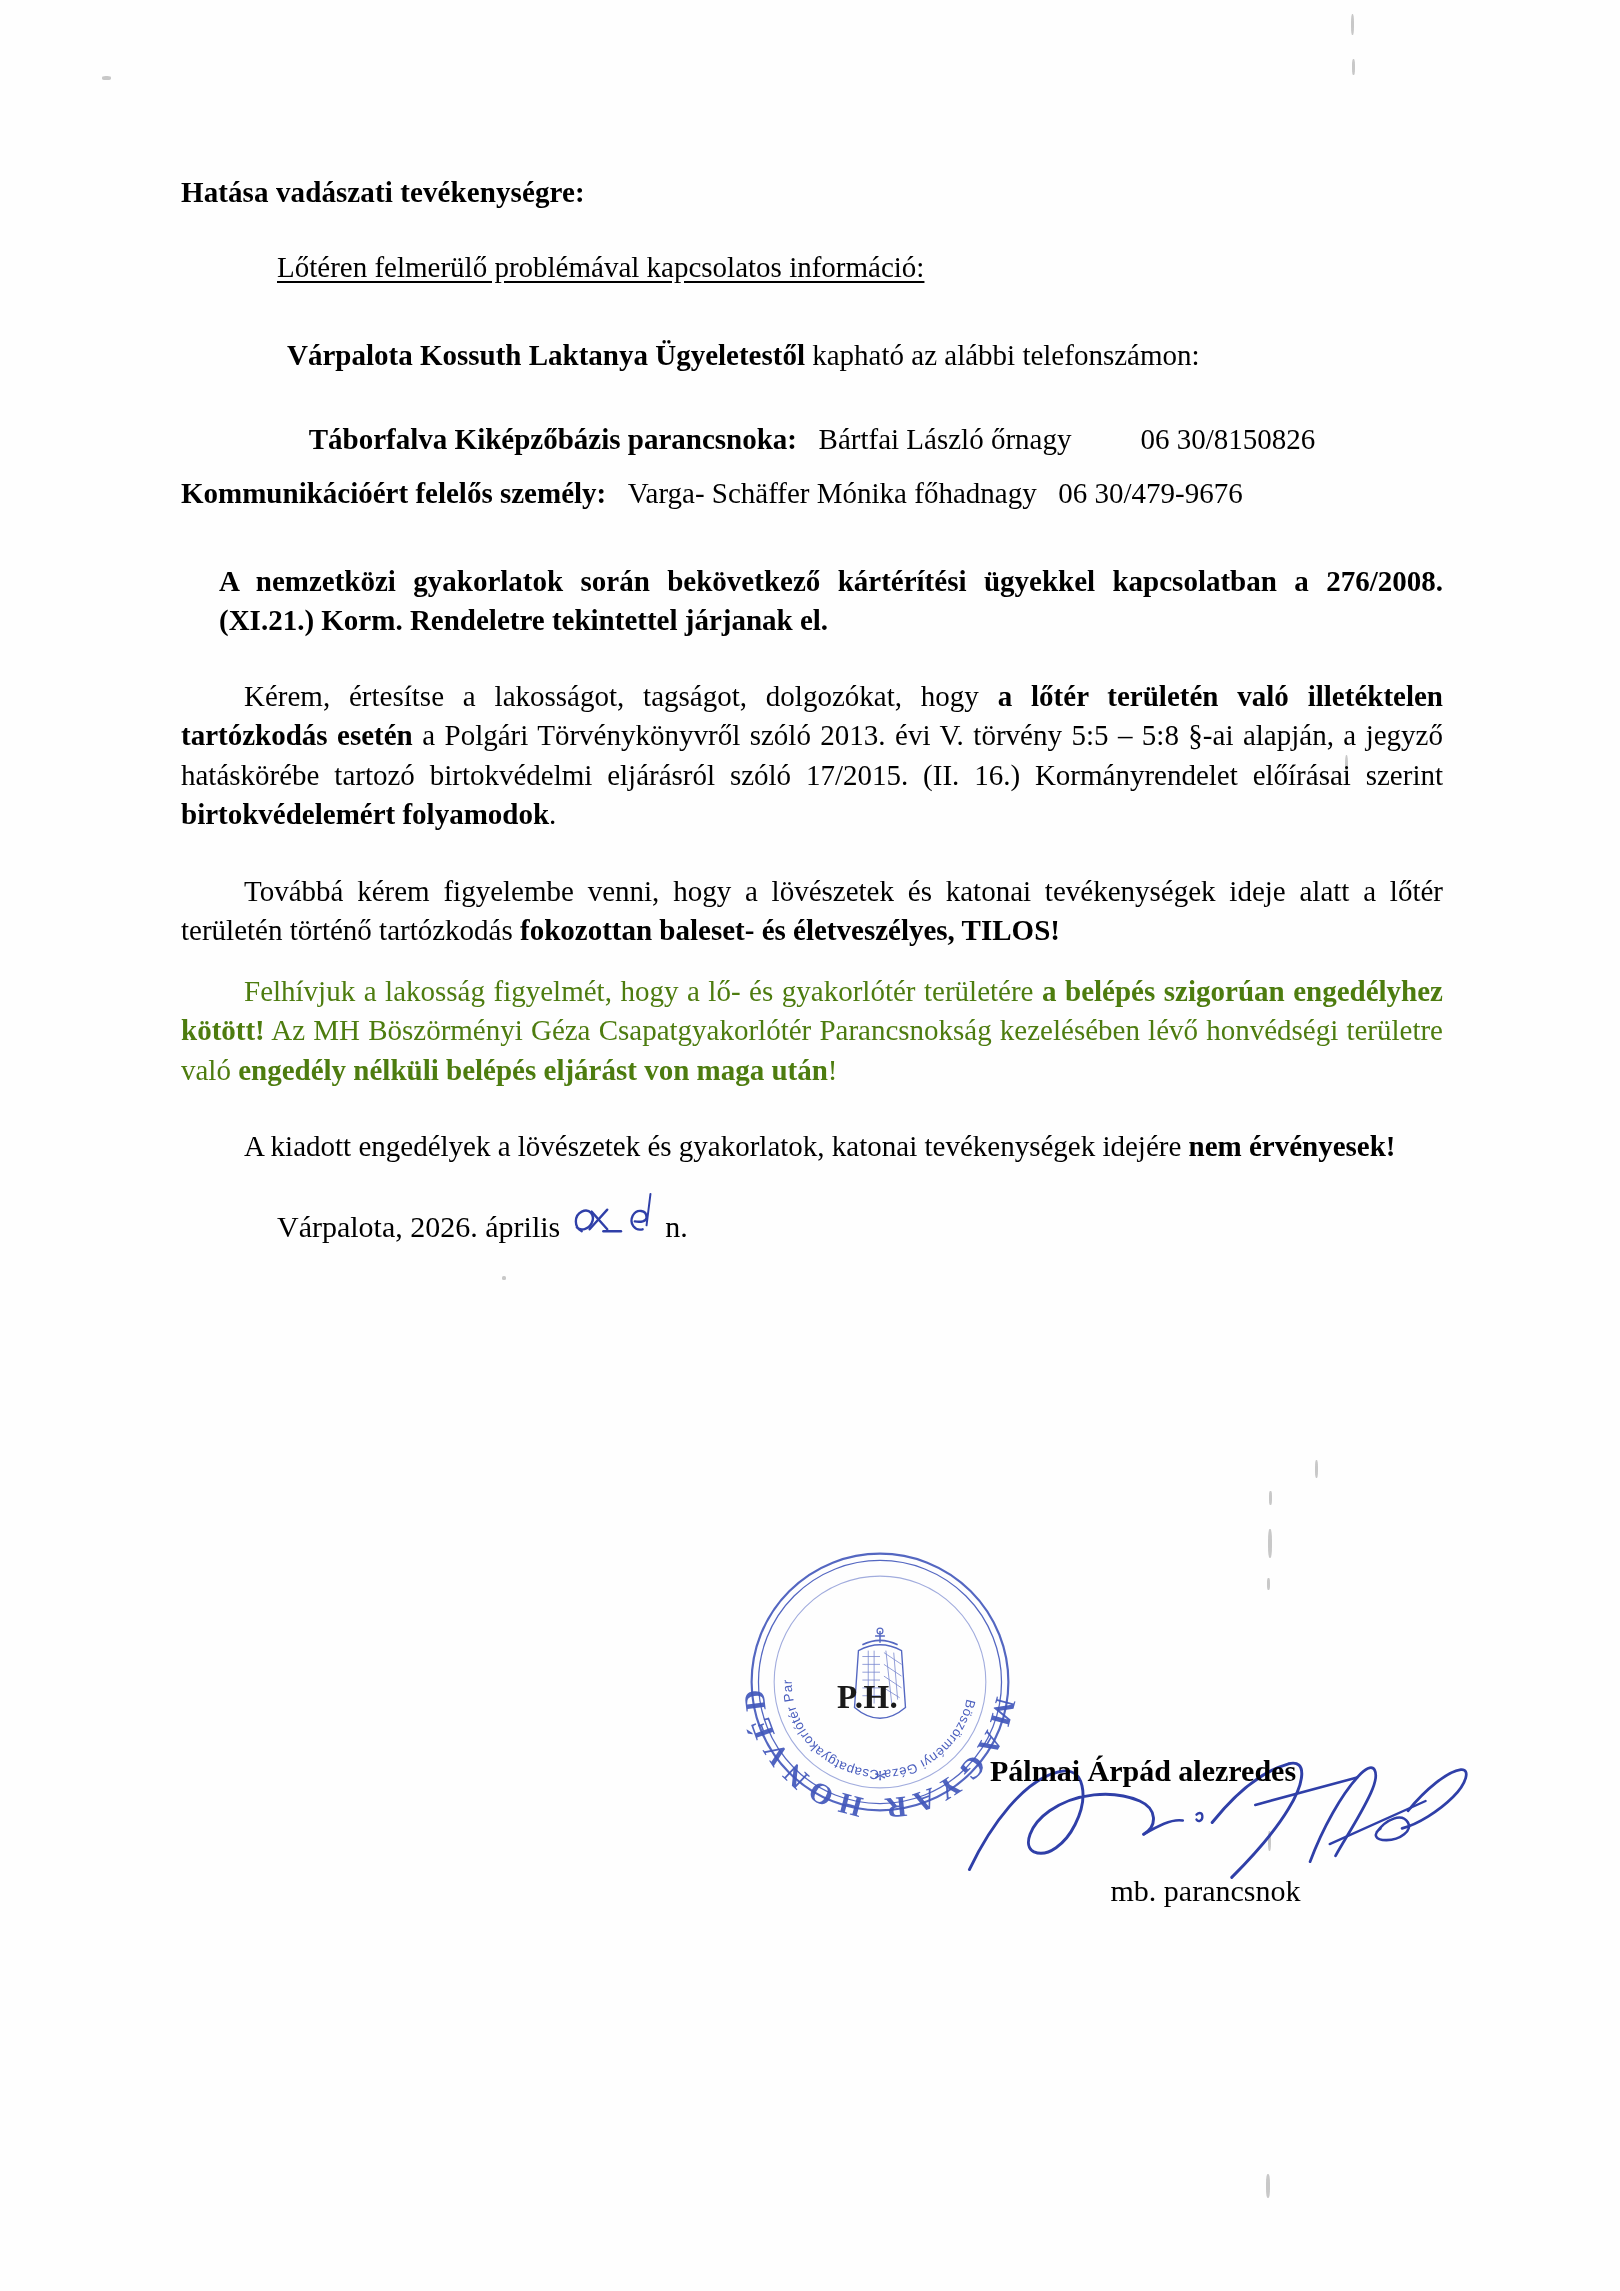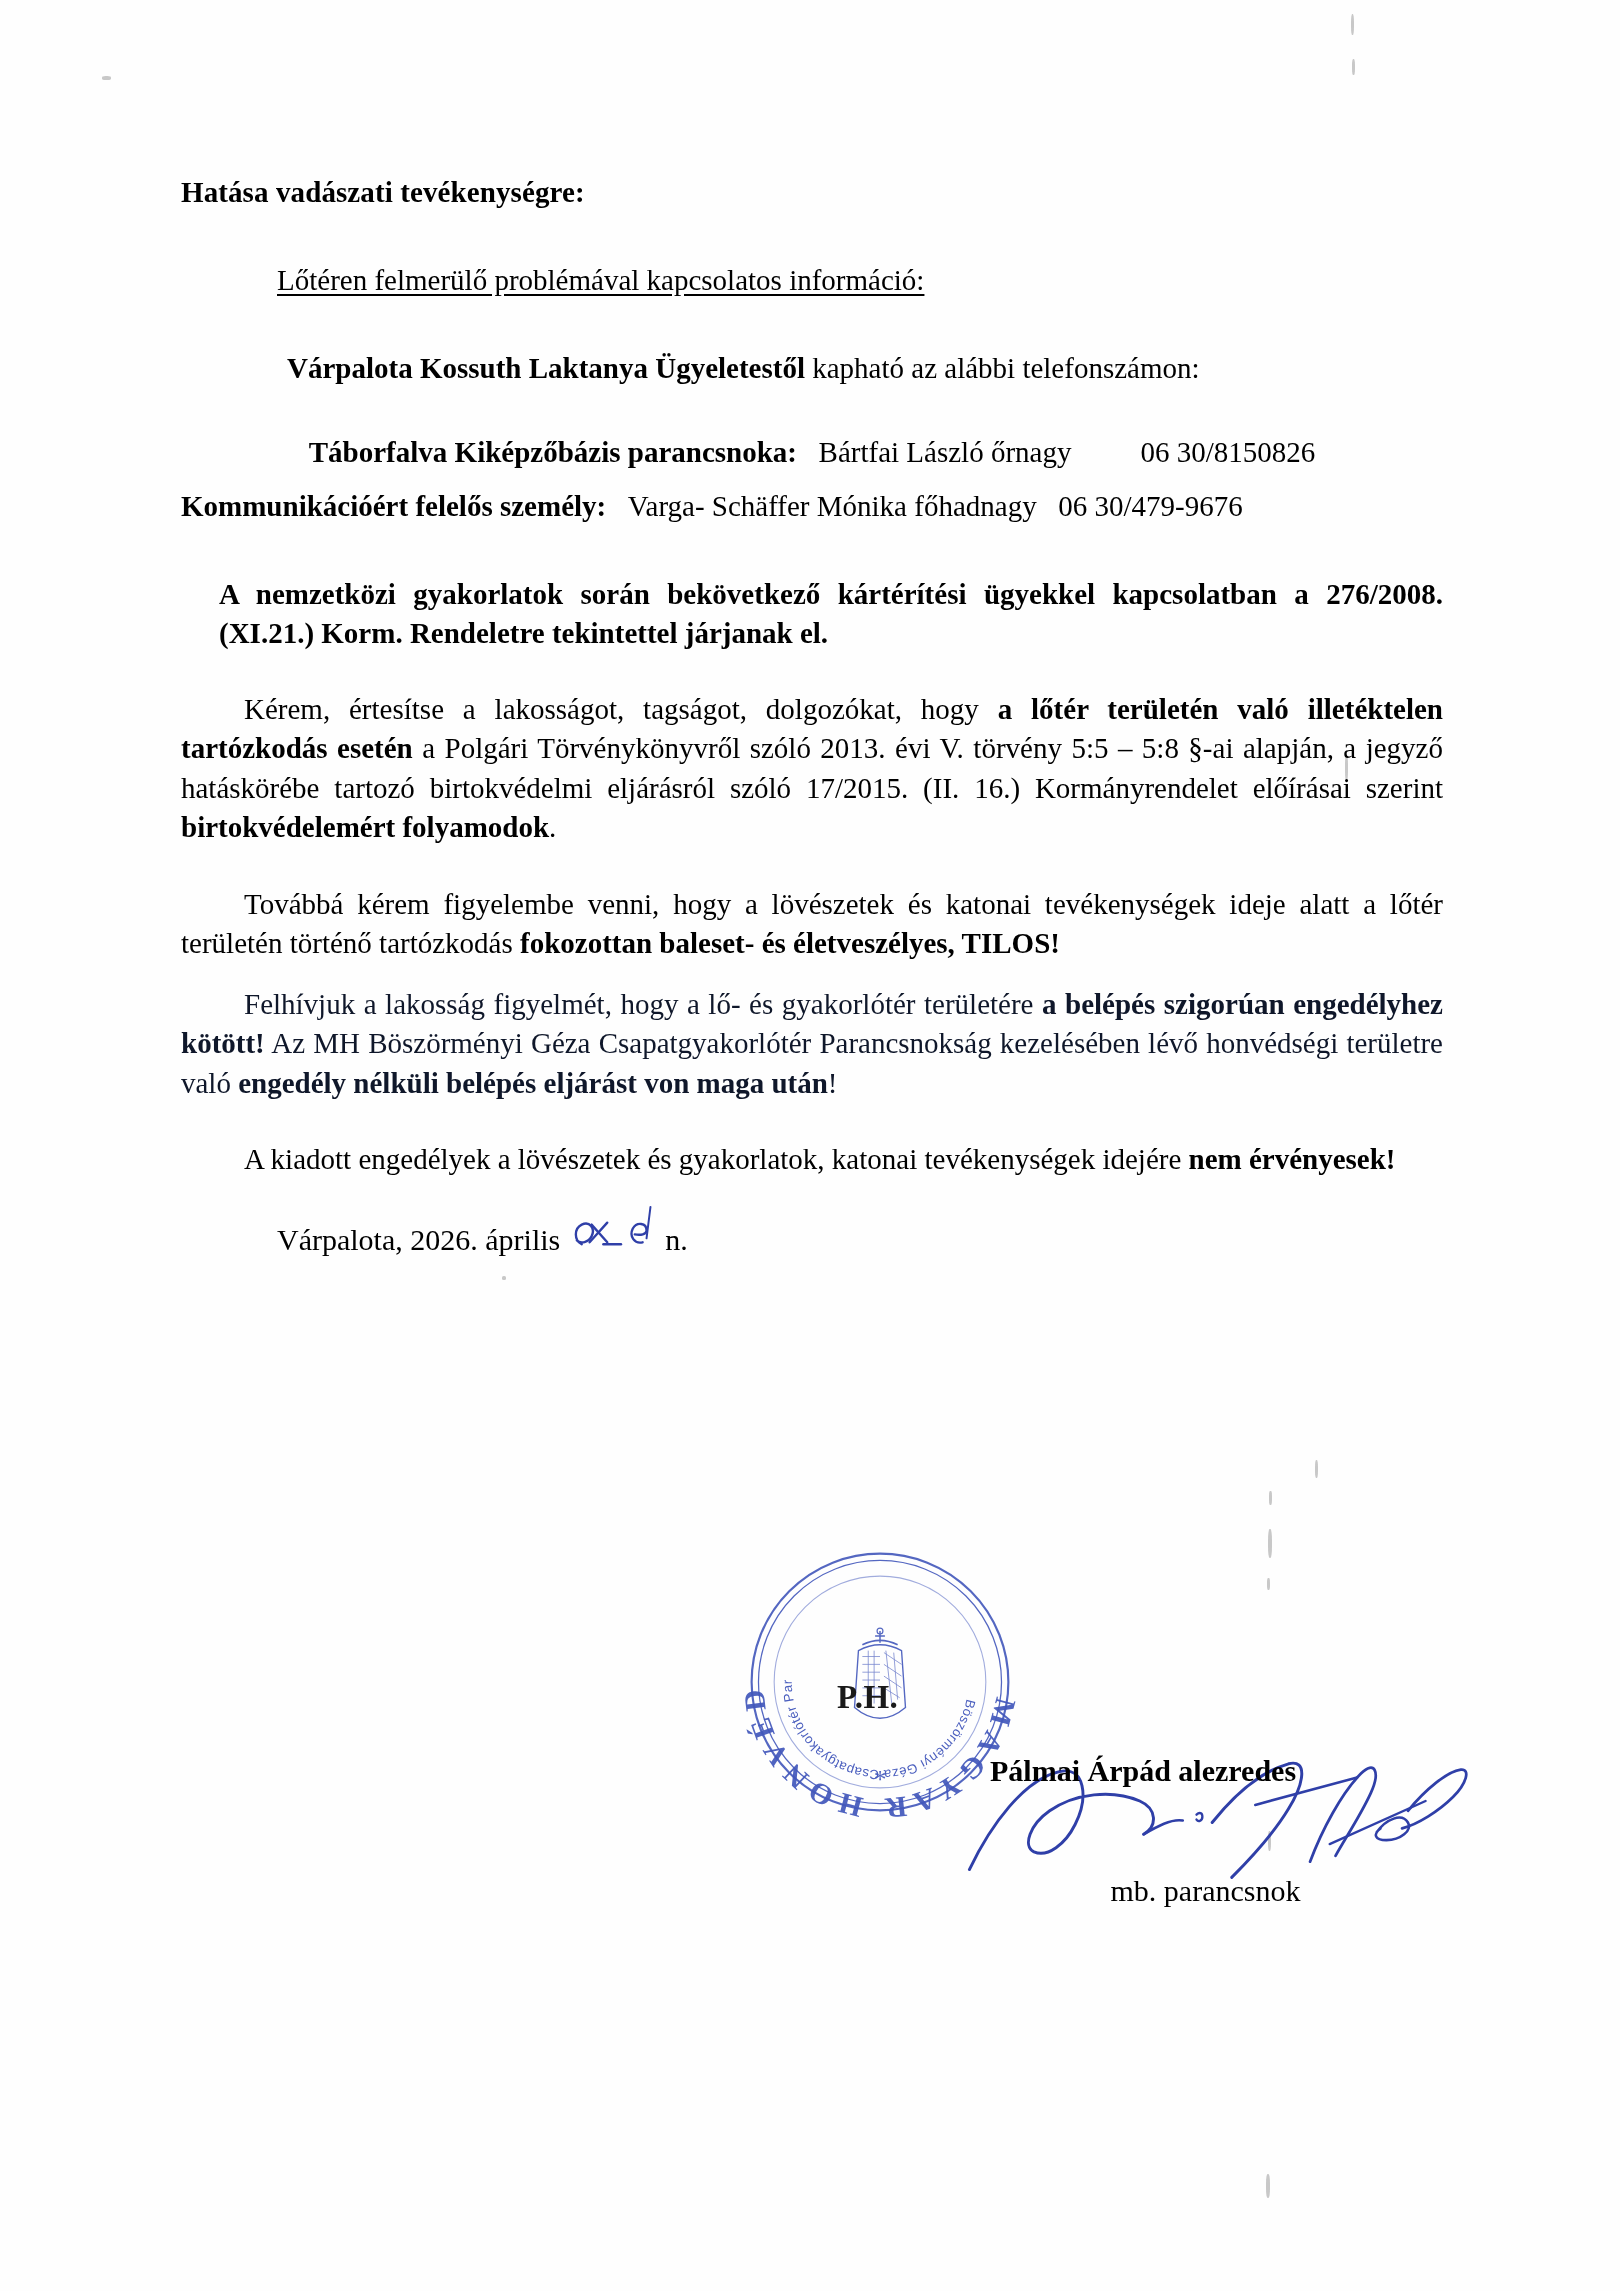--- a/index.html
+++ b/index.html
@@ -46,21 +46,21 @@
 
   .indent-block {
     font-size: 29px;
     line-height: 1.30;
     text-align: justify;
     margin-top: 2px;
   }
   .indent-block .ln-indent { display: block; text-indent: 67px; }
 
   .underlined-head {
-    margin-top: 53px;
+    margin-top: 40px;
     margin-left: 96px;
     font-size: 29px;
     text-decoration: underline;
     text-underline-offset: 3.9px;
     display: inline-block;
   }
 
   .office-line {
     margin-top: 55px;
     margin-left: 106px;
@@ -100,21 +100,21 @@
     margin-top: 37px;
     font-size: 29px;
     line-height: 1.36;
     text-align: justify;
     text-indent: 63px;
   }
   .p-body b { font-weight: bold; }
 
   .p-red {
     margin-top: 21.6px;
-    color: #0f172a;
+    color: #4d7c0f;
     font-size: 29px;
     line-height: 1.36;
     text-align: justify;
     text-indent: 63px;
   }
   .p-red b { font-weight: bold; }
 
   .date-line {
     margin-top: 43px;
     margin-left: 96px;

